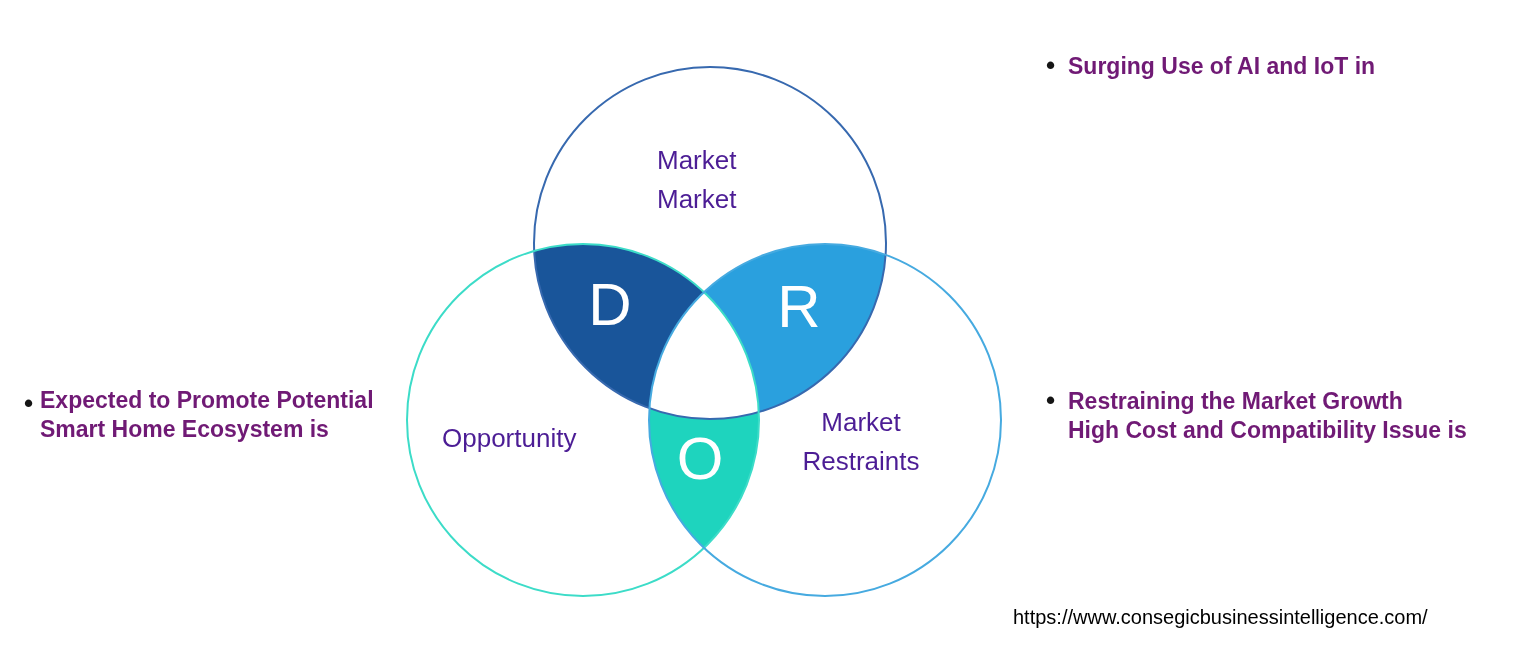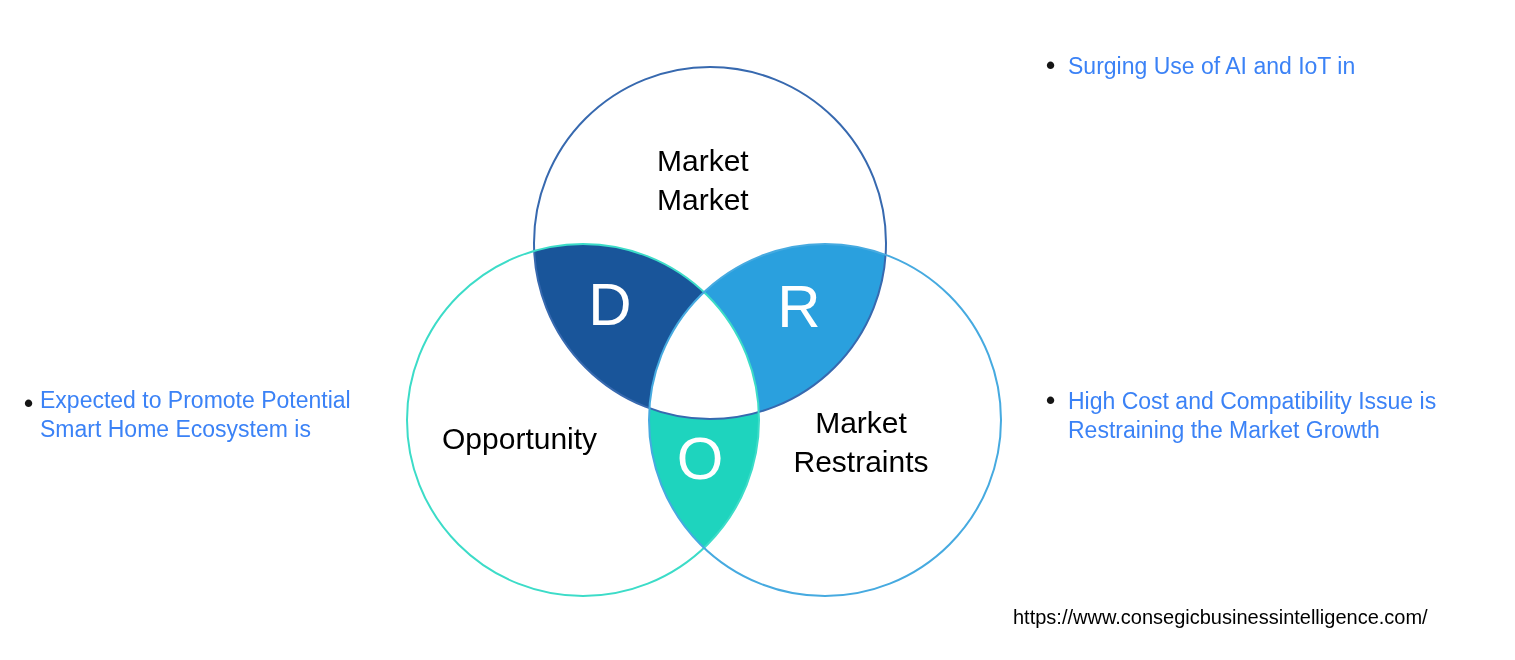--- a/index.html
+++ b/index.html
@@ -15,43 +15,43 @@
     background: #ffffff;
     overflow: hidden;
   }
   .venn-svg {
     position: absolute;
     left: 0;
     top: 0;
   }
   .circle-label {
     position: absolute;
-    color: #000000;
-    font-size: 30px;
+    color: #4c1d95;
+    font-size: 26px;
     line-height: 39px;
     font-weight: 400;
     white-space: nowrap;
   }
   .circle-label.center {
     text-align: center;
     transform: translateX(-50%);
   }
   .lens-letter {
     position: absolute;
     transform: translate(-50%, -50%);
     color: #ffffff;
     font-size: 60px;
     font-weight: 400;
     line-height: 60px;
   }
   .annotation {
     position: absolute;
-    color: #3b82f6;
+    color: #701a75;
     font-size: 23px;
-    font-weight: 400;
+    font-weight: 700;
     line-height: 29px;
   }
   .annotation .line {
     white-space: nowrap;
   }
   .bullet-dot {
     position: absolute;
     color: #151515;
     font-size: 26px;
     line-height: 10px;
@@ -125,19 +125,19 @@
     <div class="line">Smart Home Ecosystem is</div>
   </div>
 
   <span class="bullet-dot" style="left:1046px; top:60px;">•</span>
   <div class="annotation" style="left:1068px; top:52px;">
     <div class="line">Surging Use of AI and IoT in</div>
   </div>
 
   <span class="bullet-dot" style="left:1046px; top:395px;">•</span>
   <div class="annotation" style="left:1068px; top:387px;">
+    <div class="line">Restraining the Market Growth</div>
     <div class="line">High Cost and Compatibility Issue is</div>
-    <div class="line">Restraining the Market Growth</div>
   </div>
 
   <div class="footer-url" style="left:1013px; top:606px;">https://www.consegicbusinessintelligence.com/</div>
 
 </div>
 
 </body></html>

